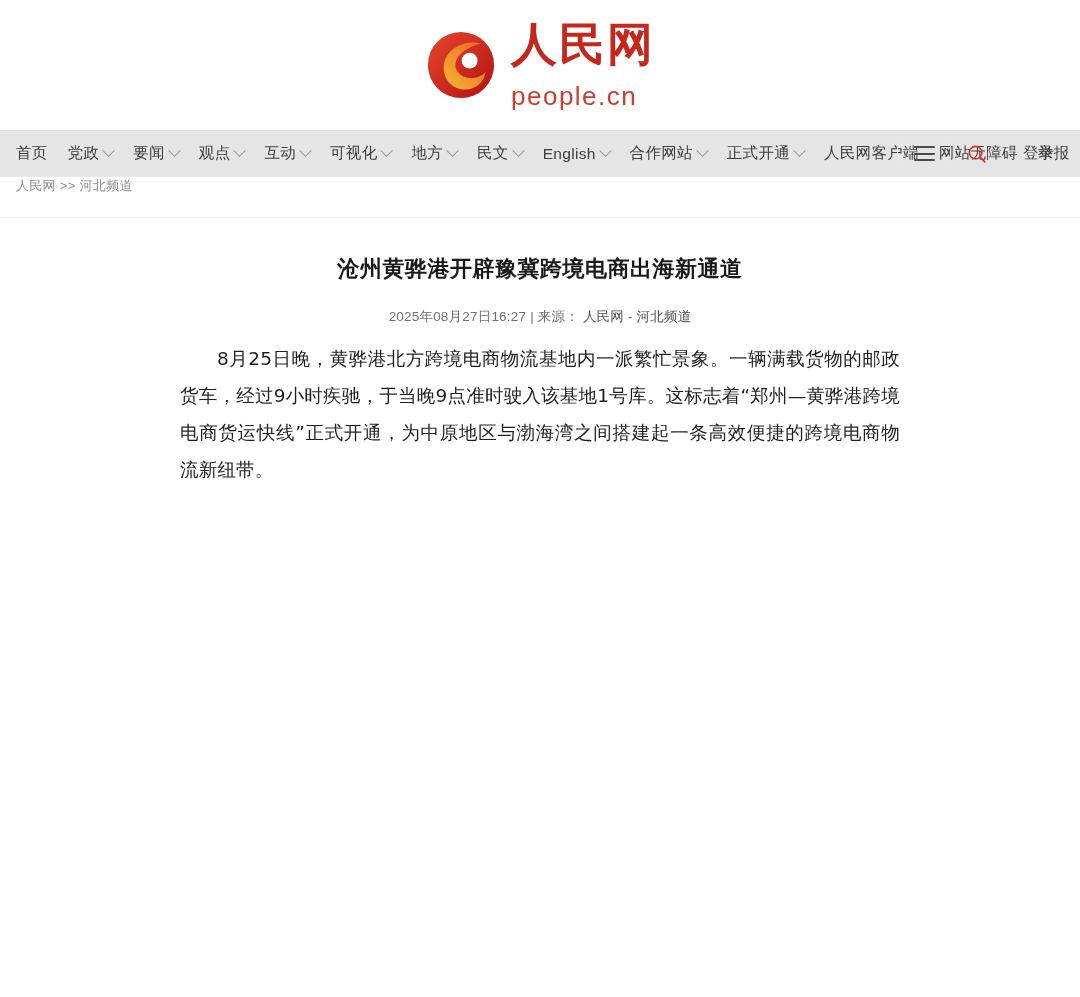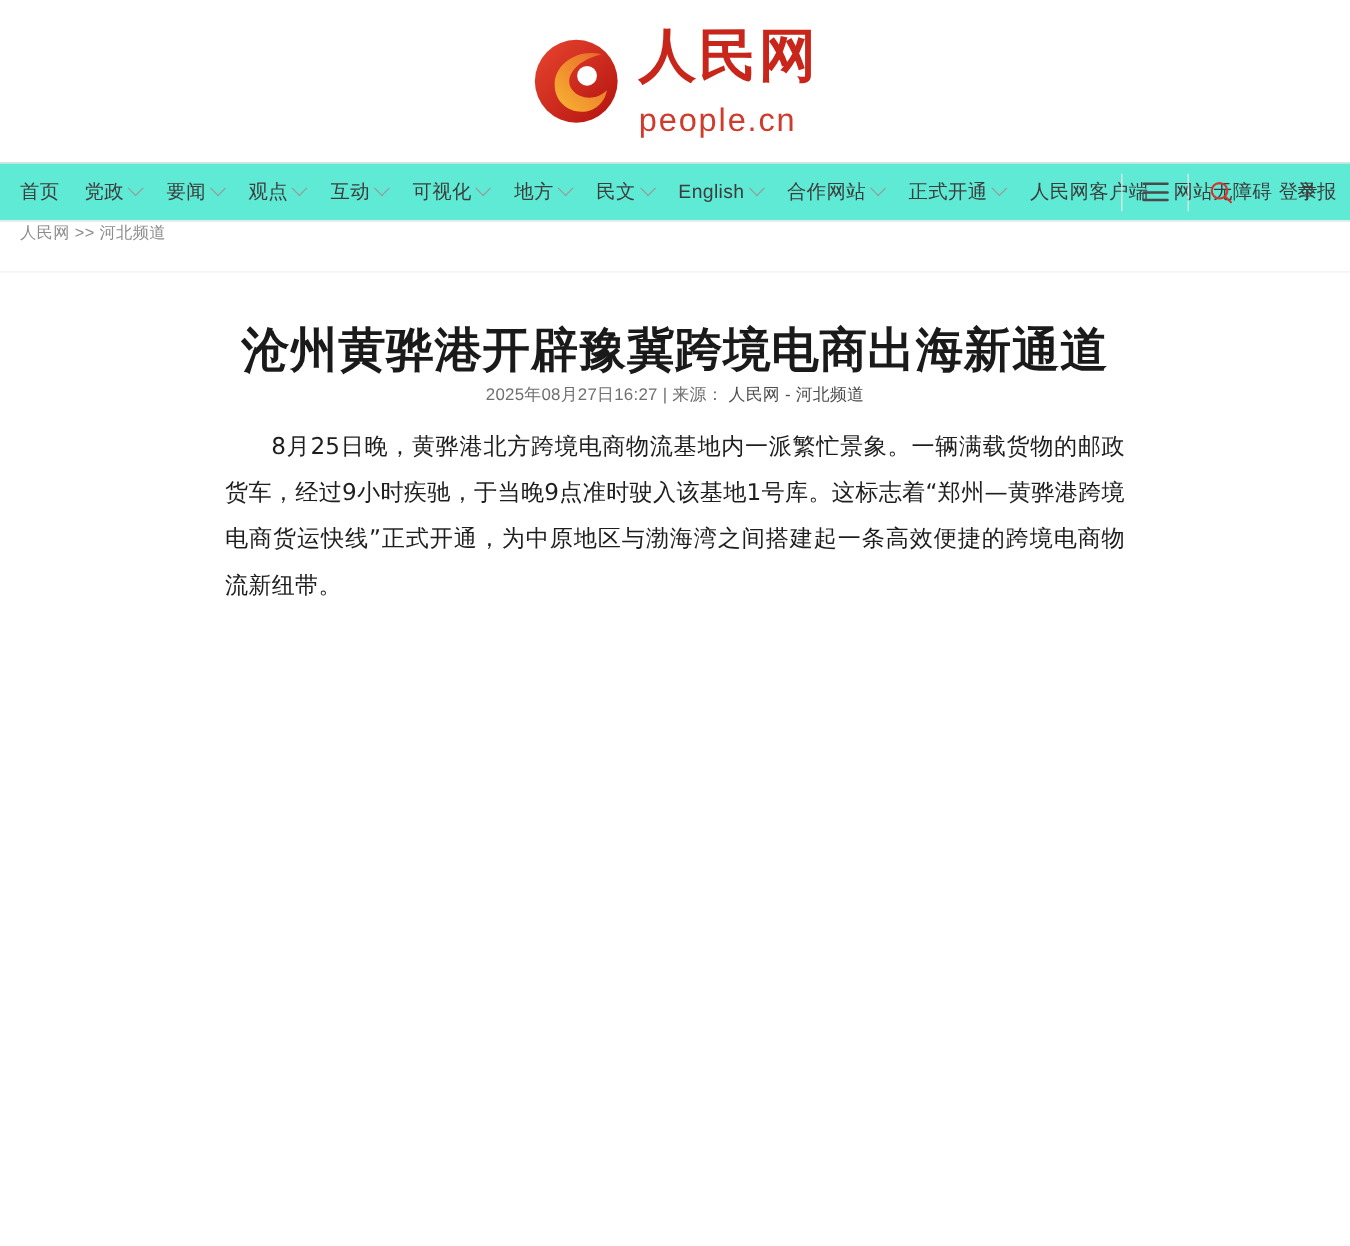--- a/index.html
+++ b/index.html
@@ -60,21 +60,21 @@
 
   
   .nav-bar {
     border-top: 1px solid #e2e2e2;
     border-bottom: 1px solid #e8e8e8;
     height: 47px;
     display: flex;
     align-items: center;
     padding: 0 12px;
     box-sizing: border-box;
-    background: #5eead4;
+    background: #e5e5e5;
   }
   .nav-items {
     display: flex;
     align-items: center;
     flex: 1 1 auto;
     min-width: 0;
   }
   .nav-item {
     display: inline-flex;
     align-items: center;
@@ -149,30 +149,31 @@
   }
 
   
   .article {
     width: 720px;
     margin: 0 auto;
     padding-top: 38px;
     position: relative;
   }
   .headline {
-    font-family: Liberation Serif, serif;
-    font-size: 38px;
+    font-family: Liberation Mono, monospace;
+    font-size: 22px;
     line-height: 1.35;
     font-weight: bold;
     text-align: center;
     color: #1a1a1a;
     letter-spacing: 0.5px;
     margin: 0;
   }
   .meta {
+    margin-top: 22px;
     text-align: center;
     font-size: 13.5px;
     color: #6f6f6f;
     letter-spacing: 0.2px;
   }
   .meta .source-name { color: #4d4d4d; }
   .fontsize-ctrl {
     margin-top: 14px;
     text-align: right;
     font-size: 14px;

